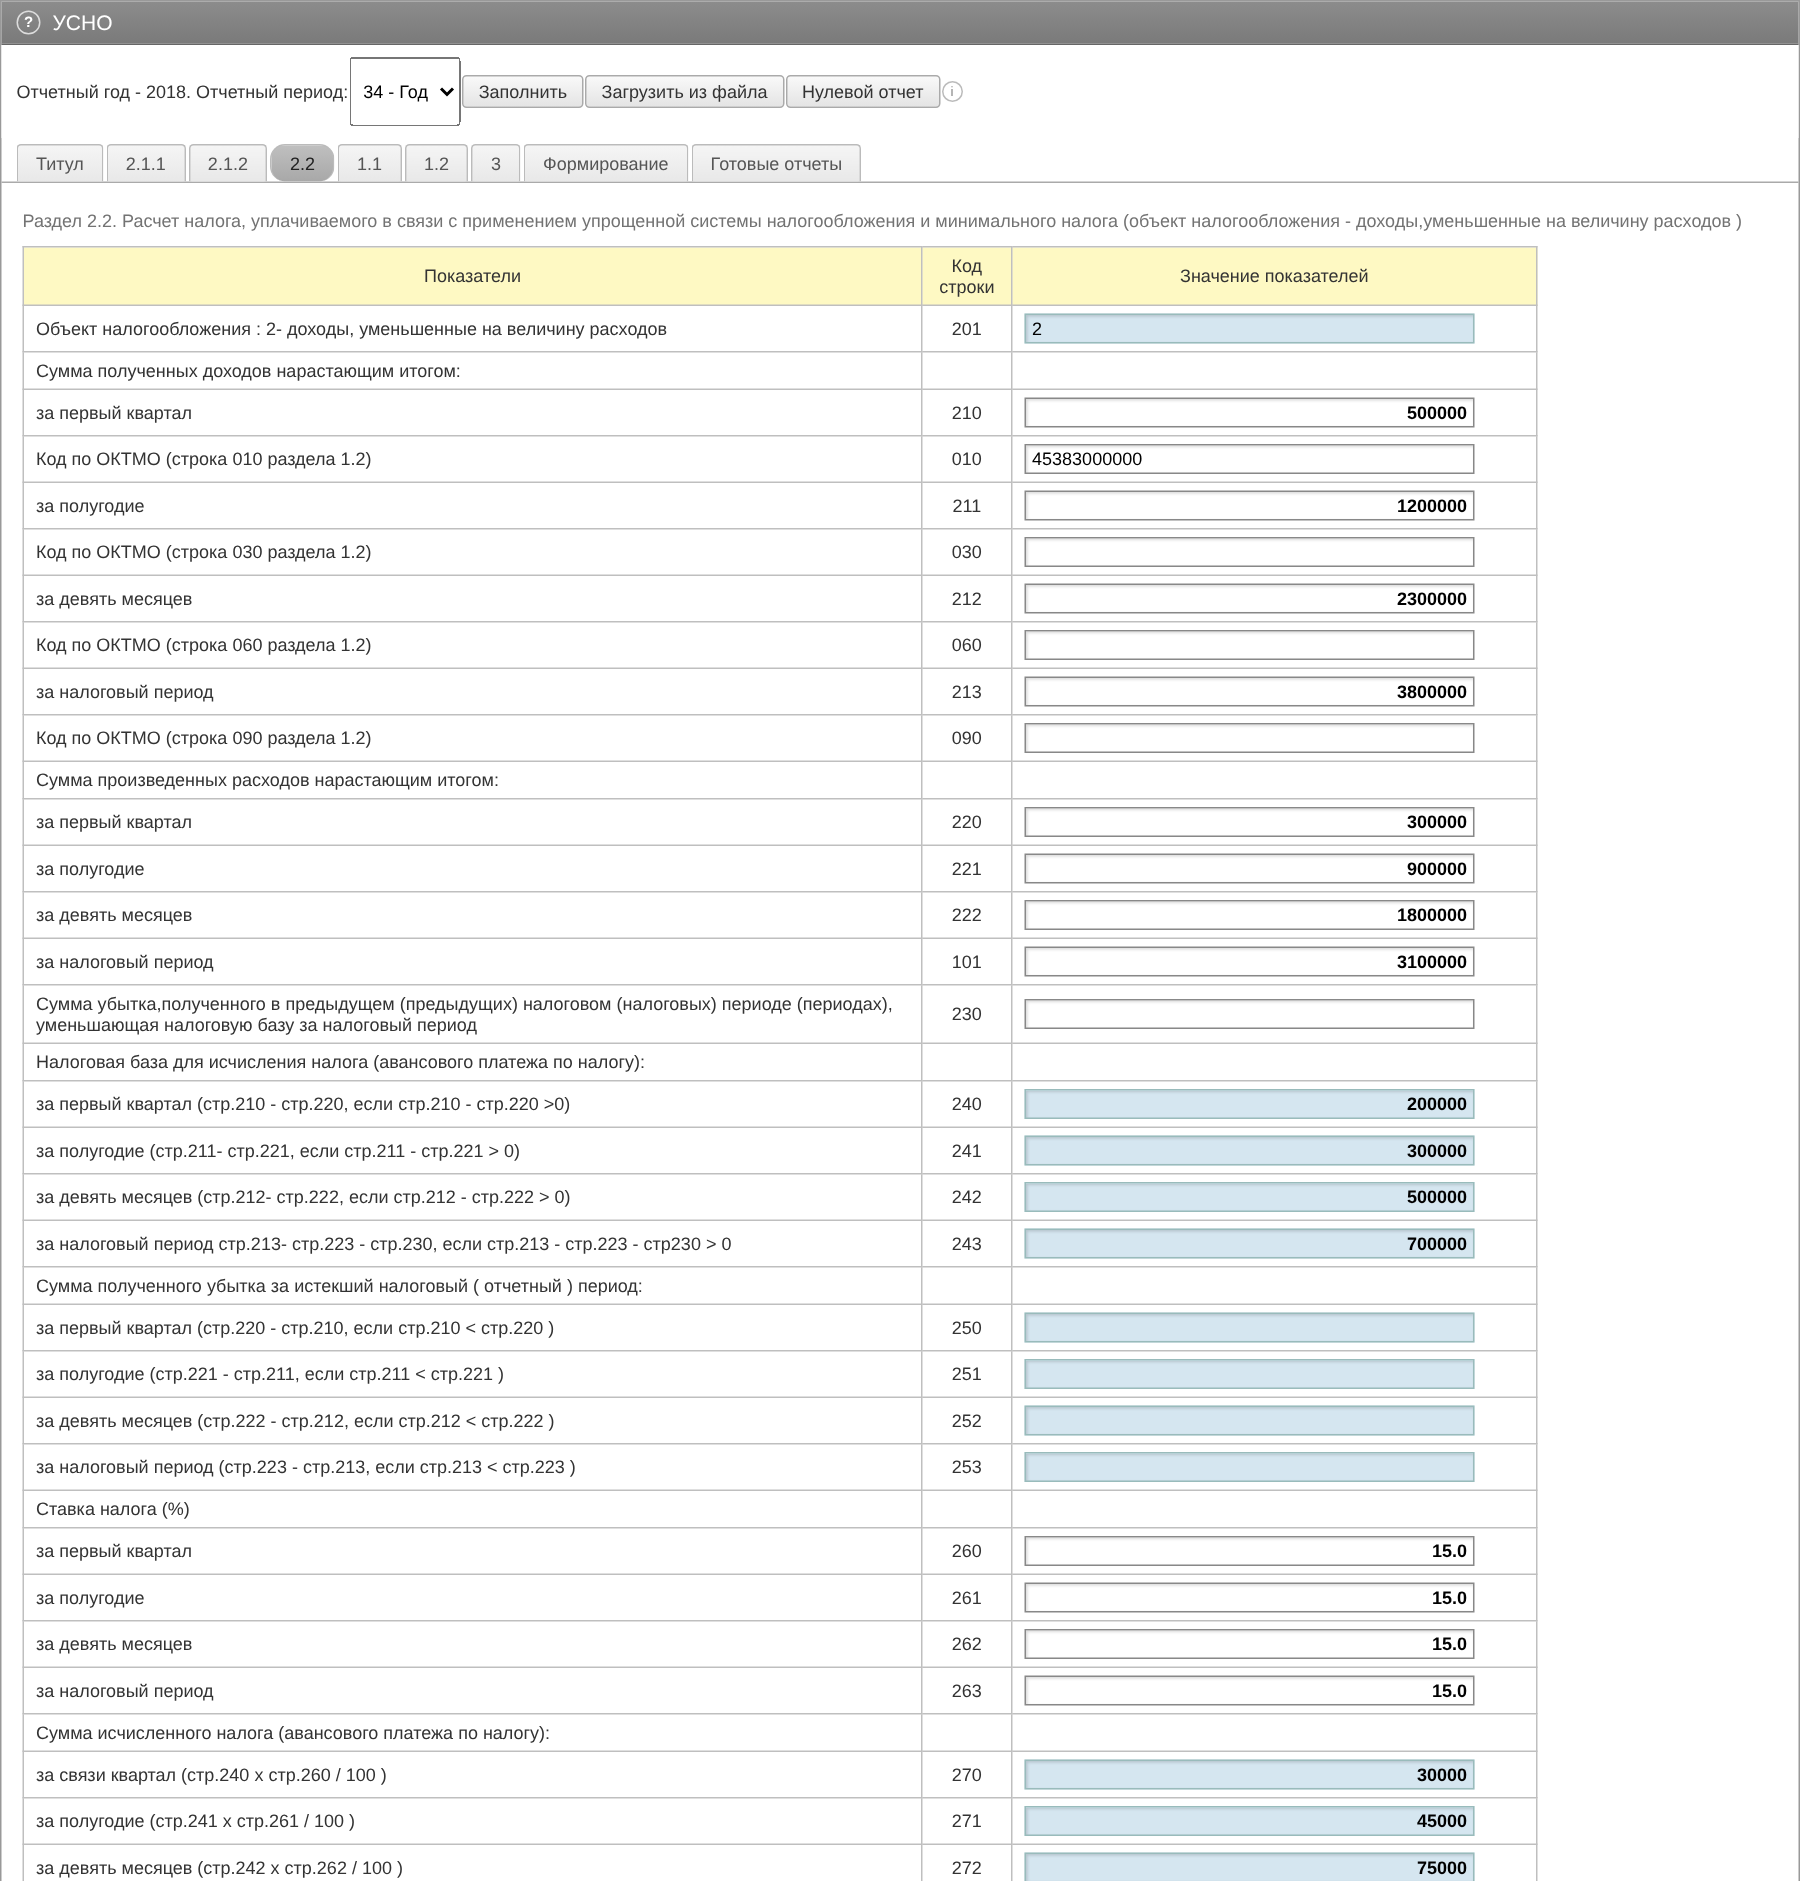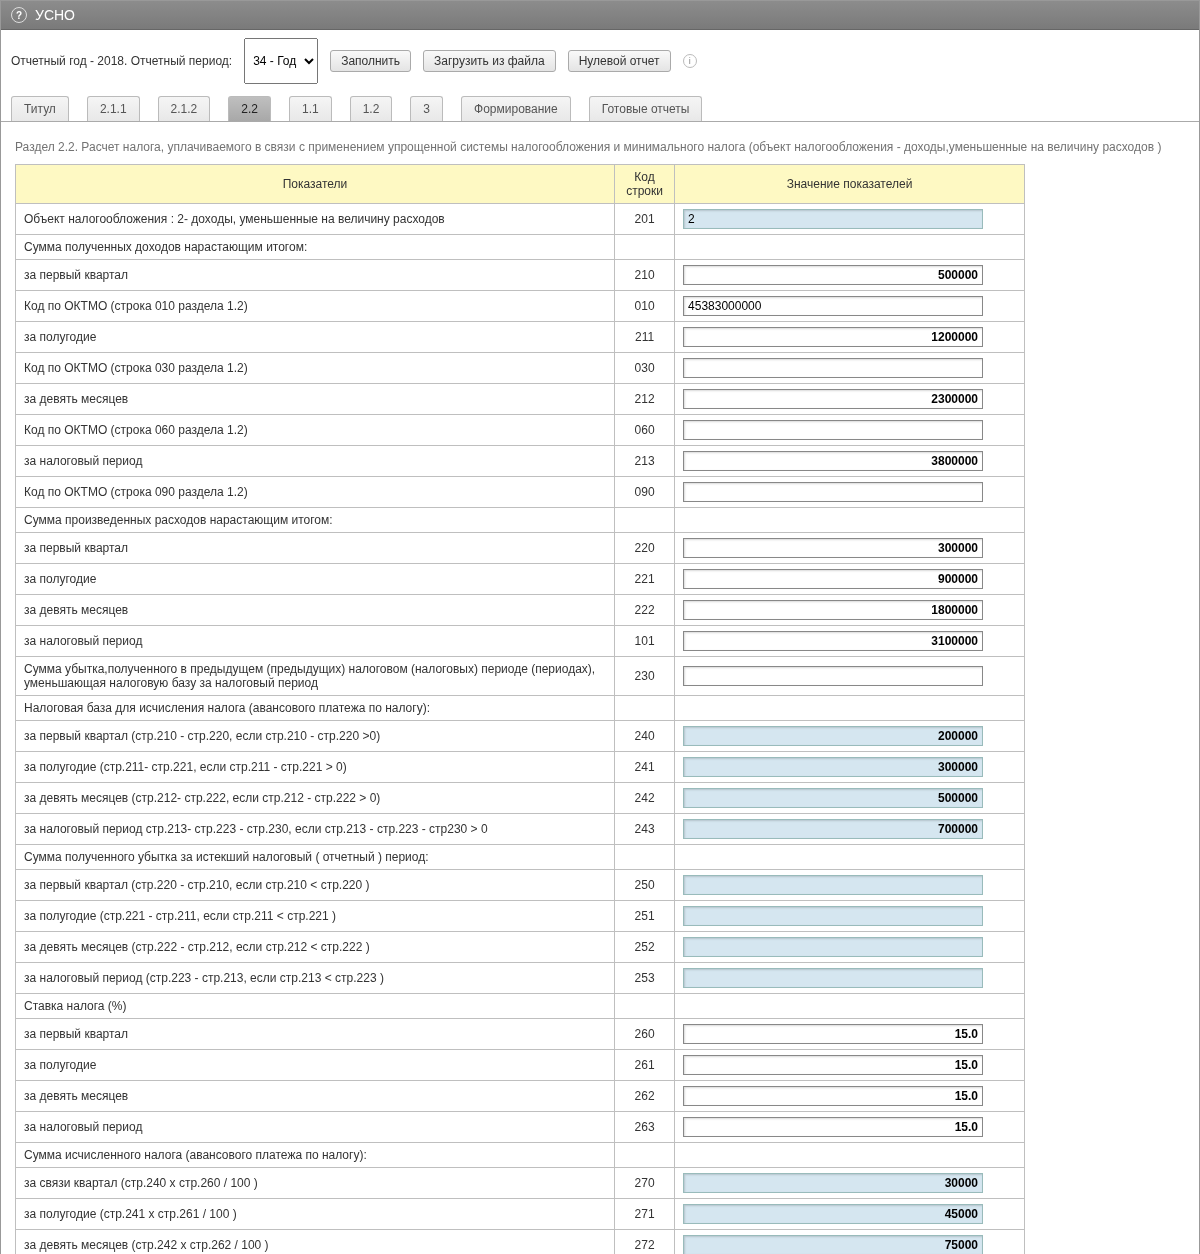--- a/index.html
+++ b/index.html
@@ -25,21 +25,21 @@
     width: 16px; height: 16px;
     border: 1px solid #ddd; border-radius: 50%;
     display: inline-flex; align-items: center; justify-content: center;
     font-size: 10px; font-weight: bold;
   }
   .toolbar {
     padding: 8px 10px;
     background: #fff;
     display: flex;
     align-items: center;
-    gap: 12px;
+    gap: 1px;
   }
   .toolbar select {
     font-size: 12px;
     padding: 14px 4px;
   }
   .btn {
     background: linear-gradient(#f9f9f9, #e4e4e4);
     border: 1px solid #aaa;
     border-radius: 3px;
     padding: 3px 10px;
@@ -47,37 +47,38 @@
     cursor: pointer;
     color: #333;
   }
   .info-icon {
     width: 14px; height: 14px;
     border: 1px solid #bbb;
     border-radius: 50%;
     display: inline-flex; align-items: center; justify-content: center;
     font-size: 9px; color: #888;
   }
-  .tabbar { padding: 4px 10px 0 10px; border-bottom: 1px solid #aaa; display:flex; gap:18px;}
+  .tabbar { padding: 4px 10px 0 10px; border-bottom: 1px solid #aaa; display:flex; gap:2px;}
   .tab {
     display: inline-block;
     padding: 5px 12px;
     border: 1px solid #bbb;
     border-bottom: none;
     background: linear-gradient(#f5f5f5, #e8e8e8);
     font-size: 12px;
     color: #555;
     border-radius: 3px 3px 0 0;
     cursor: pointer;
     position: relative;
   }
   .tab.active {
     background: linear-gradient(#bfbfbf, #a8a8a8);
     color: #222;
     font-weight: normal;
+    border-radius: 10px;
   }
   .section-title {
     padding: 18px 14px 10px 14px;
     font-size: 12px;
     color: #737373;
   }
   .data-table {
     width: 1010px;
     margin: 0 14px;
     border-collapse: collapse;

